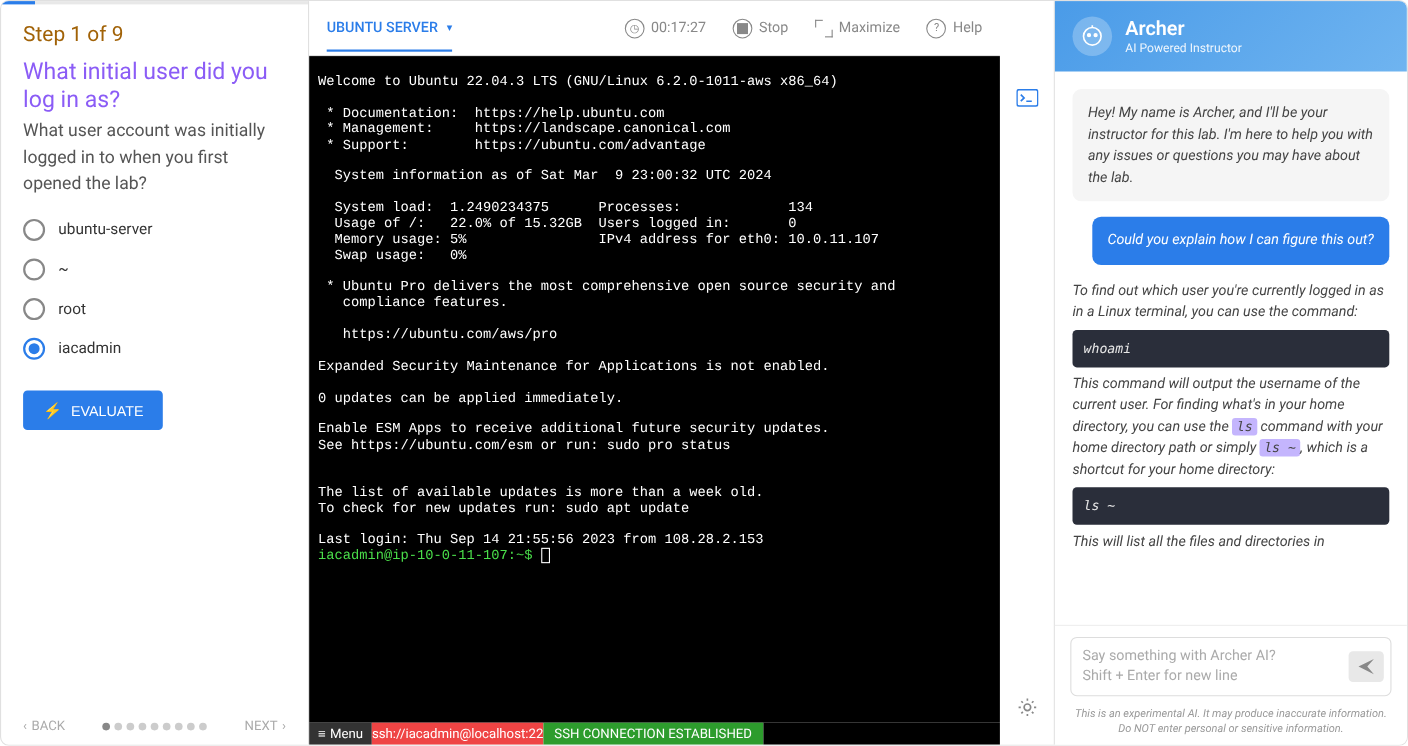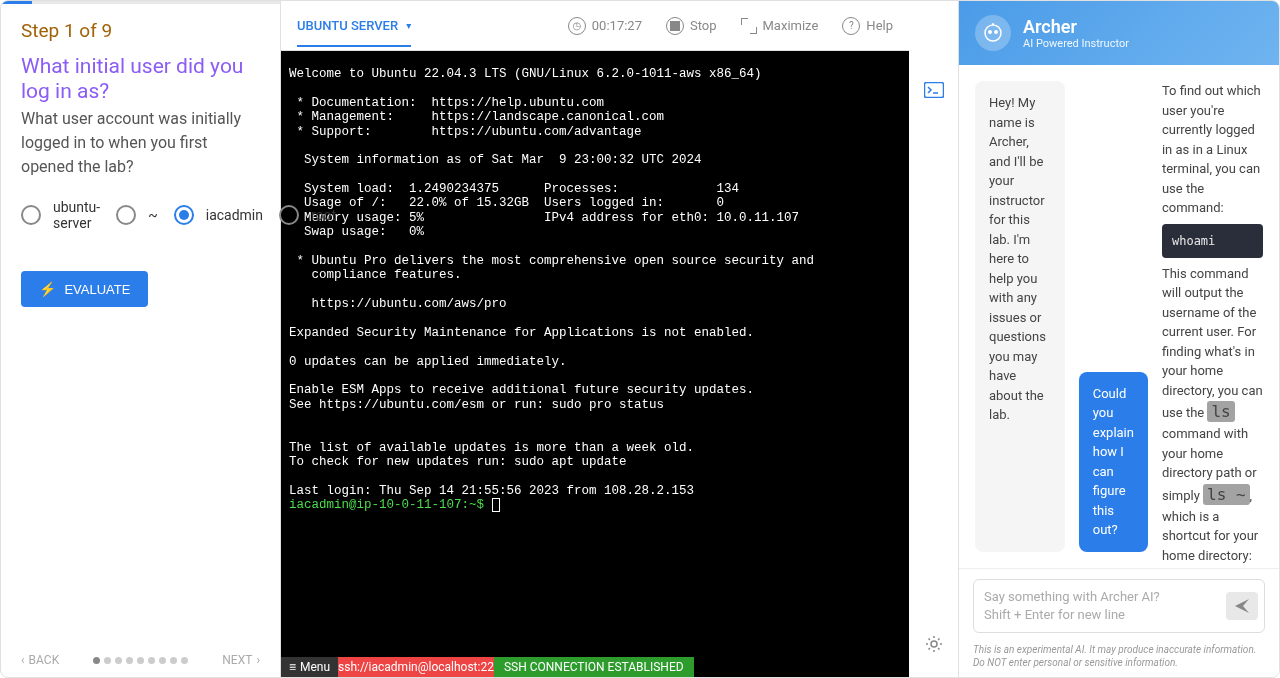--- a/index.html
+++ b/index.html
@@ -5,21 +5,21 @@
 * { box-sizing: border-box; margin: 0; padding: 0; }
 body { font-family: -apple-system, BlinkMacSystemFont, "Segoe UI", Roboto, sans-serif; background: #fff; width: 1280px; height: 678px; overflow: hidden; }
 .app { display: flex; height: 678px; border: 1px solid #e0e0e0; border-radius: 8px; overflow: hidden; }
 
 
 .left-panel { width: 280px; border-right: 1px solid #e0e0e0; display: flex; flex-direction: column; padding: 18px 20px 10px; position: relative; }
 .left-panel::before { content: ""; position: absolute; top: 0; left: 0; right: 0; height: 3px; background: linear-gradient(to right, #2b7de9 0%, #2b7de9 11%, #e8e8e8 11%, #e8e8e8 100%); }
 .step-label { font-size: 19px; color: #a16207; margin-bottom: 12px; }
 .question-title { font-size: 21px; font-weight: 400; color: #8b5cf6; line-height: 1.2; margin-bottom: 3px; }
 .question-desc { font-size: 16px; color: #555; line-height: 1.5; margin-bottom: 20px; }
-.radio-group { display: flex; flex-direction: row; gap: 16px; margin-bottom: 40px; }
+.radio-group { display: flex; flex-direction: column; gap: 16px; margin-bottom: 28px; }
 .radio-item { display: flex; align-items: center; gap: 12px; cursor: pointer; }
 .radio-circle { width: 20px; height: 20px; border: 2px solid #888; border-radius: 50%; display: flex; align-items: center; justify-content: center; flex-shrink: 0; }
 .radio-circle.selected { border-color: #2b7de9; }
 .radio-circle.selected::after { content: ""; width: 10px; height: 10px; background: #2b7de9; border-radius: 50%; }
 .radio-label { font-size: 14px; color: #333; }
 .evaluate-btn { background: #2b7de9; color: #fff; border: none; padding: 10px 18px; font-size: 13px; font-weight: 500; border-radius: 4px; cursor: pointer; display: inline-flex; align-items: center; gap: 8px; width: fit-content; }
 .bolt { font-size: 14px; }
 .nav-footer { margin-top: auto; display: flex; align-items: center; justify-content: space-between; padding-top: 10px; }
 .nav-btn { display: flex; align-items: center; gap: 4px; color: #aaa; font-size: 12px; cursor: pointer; }
 .dots { display: flex; gap: 4px; }
@@ -52,56 +52,56 @@
 .right-icons { width: 50px; display: flex; flex-direction: column; align-items: center; padding-top: 80px; gap: 20px; border-right: 1px solid #e0e0e0; }
 .right-icons .r-icon { color: #2b7de9; font-size: 18px; cursor: pointer; }
 .right-icons .gear { margin-top: auto; margin-bottom: 20px; color: #888; }
 
 
 .chat-panel { width: 320px; display: flex; flex-direction: column; background: #fff; }
 .chat-header { background: linear-gradient(135deg, #4a9be8, #6fb4f0); color: #fff; padding: 14px 16px; display: flex; align-items: center; gap: 12px; }
 .bot-avatar { width: 36px; height: 36px; background: rgba(255,255,255,0.25); border-radius: 50%; display: flex; align-items: center; justify-content: center; font-size: 20px; }
 .chat-title { font-size: 18px; font-weight: 600; }
 .chat-sub { font-size: 11px; opacity: 0.9; }
-.chat-body { flex: 1; overflow-y: auto; padding: 16px; display: flex; flex-direction: row; gap: 14px; font-size: 13px; color: #444; line-height: 1.5; }
+.chat-body { flex: 1; overflow-y: auto; padding: 16px; display: flex; flex-direction: column; gap: 14px; font-size: 13px; color: #444; line-height: 1.5; font-style: italic; }
 .msg-bot { background: #f5f5f5; padding: 12px 14px; border-radius: 8px; }
 .msg-user { background: #2b7de9; color: #fff; padding: 12px 14px; border-radius: 8px; align-self: flex-end; max-width: 95%; }
 .code-block { background: #2a2e3a; color: #e8e8e8; font-family: "Consolas", monospace; font-size: 12px; padding: 8px 10px; border-radius: 4px; margin: 6px 0; }
-.inline-code { font-family: "Consolas", monospace; background: #a3a3a3; padding: 1px 4px; border-radius: 3px; font-size: 16px; }
+.inline-code { font-family: "Consolas", monospace; background: #c4b5fd; padding: 1px 4px; border-radius: 3px; font-size: 12px; }
 .chat-input-area { padding: 10px 14px 6px; border-top: 1px solid #eee; }
 .chat-input-box { border: 1px solid #ddd; border-radius: 6px; padding: 8px 40px 8px 10px; position: relative; min-height: 52px; }
 .chat-input-box .placeholder { color: #aaa; font-size: 13px; line-height: 1.4; }
 .send-btn { position: absolute; right: 6px; top: 50%; transform: translateY(-50%); width: 32px; height: 28px; background: #e8e8e8; border-radius: 4px; display: flex; align-items: center; justify-content: center; color: #888; cursor: pointer; }
-.chat-disclaimer { font-size: 10px; color: #999; text-align: left; font-style: italic; line-height: 1.3; padding: 4px 14px 8px; }
+.chat-disclaimer { font-size: 10px; color: #999; text-align: center; font-style: italic; line-height: 1.3; padding: 4px 14px 8px; }
 </style>
 </head>
 <body>
 
 <div class="app">
 
   <div class="left-panel">
     <div class="step-label">Step 1 of 9</div>
     <h1 class="question-title">What initial user did you log in as?</h1>
     <p class="question-desc">What user account was initially logged in to when you first opened the lab?</p>
     <div class="radio-group">
       <label class="radio-item">
         <span class="radio-circle"></span>
         <span class="radio-label">ubuntu-server</span>
       </label>
       <label class="radio-item">
         <span class="radio-circle"></span>
         <span class="radio-label">~</span>
       </label>
       <label class="radio-item">
+        <span class="radio-circle"></span>
+        <span class="radio-label">root</span>
+      </label>
+      <label class="radio-item">
         <span class="radio-circle selected"></span>
         <span class="radio-label">iacadmin</span>
-      </label>
-      <label class="radio-item">
-        <span class="radio-circle"></span>
-        <span class="radio-label">root</span>
       </label>
     </div>
     <button class="evaluate-btn">
       <span class="bolt">⚡</span>
       <span>EVALUATE</span>
     </button>
     <div class="nav-footer">
       <div class="nav-btn">
         <span>‹</span>
         <span>BACK</span>

